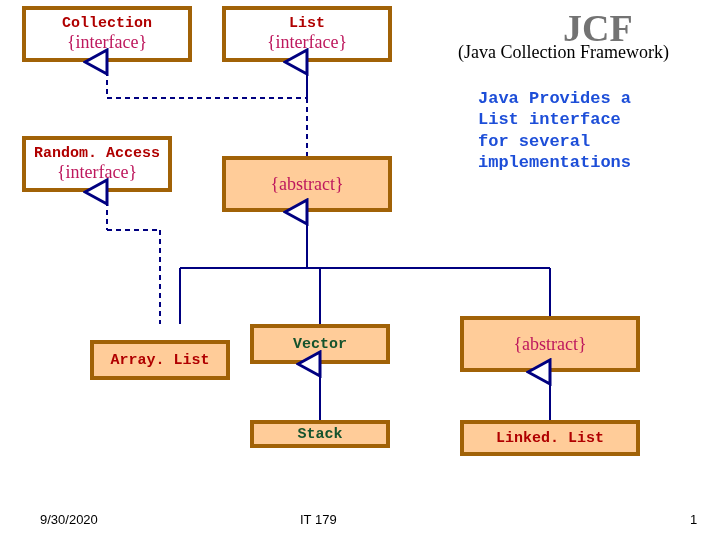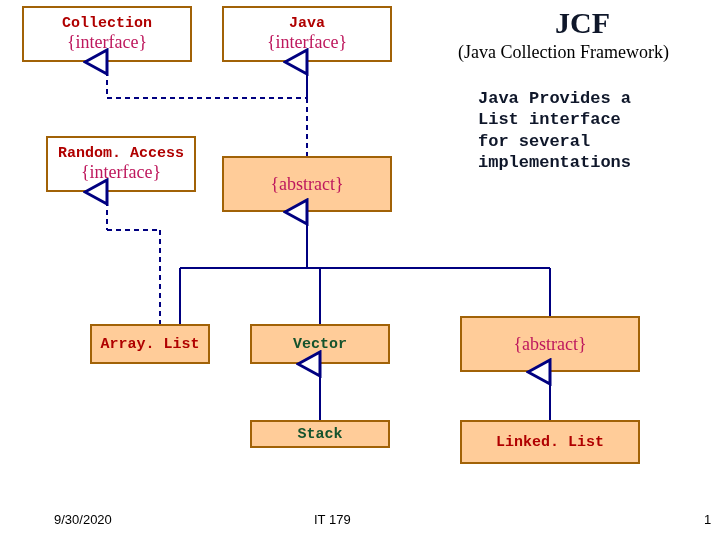--- a/index.html
+++ b/index.html
@@ -5,21 +5,21 @@
   * { box-sizing: border-box; margin: 0; padding: 0; }
   body {
     width: 720px;
     height: 540px;
     background: #fff;
     position: relative;
     font-family: "Times New Roman", serif;
   }
   .box {
     position: absolute;
-    border: 2px solid #a16207;
+    border: 4px solid #a16207;
     background: #fff;
     text-align: center;
     display: flex;
     flex-direction: column;
     justify-content: center;
     align-items: center;
     padding: 2px 0;
   }
   .filled {
     background: #ffcc99;
@@ -28,43 +28,43 @@
     font-family: "Courier New", monospace;
     font-weight: bold;
   }
   .nm-red { color: #b00000; font-size: 15px; }
   .nm-blk { color: #14532d; font-size: 15px; }
   .stereo { font-size: 18px; color: #be185d; font-family: "Times New Roman", serif; }
   .jcf-title {
     position: absolute;
     font-family: "Times New Roman", serif;
     font-weight: bold;
-    font-size: 30px;
-    color: #0f172a;
+    font-size: 38px;
+    color: #737373;
+    margin-left: 8px;
   }
   .jcf-sub {
     position: absolute;
     font-family: "Times New Roman", serif;
     font-size: 18px;
     color: #000;
   }
   .jcf-desc {
     position: absolute;
     font-family: "Courier New", monospace;
     font-weight: bold;
     font-size: 17px;
-    color: #0f172a;
+    color: #1d4ed8;
     line-height: 1.25;
   }
   .footer-date {
     position: absolute;
     font-family: Arial, sans-serif;
     font-size: 13px;
     color: #000;
-    margin-left: 14px;
   }
   svg.connectors {
     position: absolute;
     left: 0; top: 0;
     width: 720px; height: 540px;
     pointer-events: none;
   }
 </style>
 </head>
 <body>
@@ -75,50 +75,50 @@
 List interface
 for several
 implementations</div>
 
 <div class="box" style="left:22px; top:6px; width:170px; height:56px;">
   <span class="mono nm-red">Collection</span>
   <span class="stereo">{interface}</span>
 </div>
 
 <div class="box" style="left:222px; top:6px; width:170px; height:56px;">
-  <span class="mono nm-red">Java</span>
+  <span class="mono nm-red">List</span>
   <span class="stereo">{interface}</span>
 </div>
 
-<div class="box" style="left:22px; top:136px; width:150px; height:56px;margin-left:24px;">
+<div class="box" style="left:22px; top:136px; width:150px; height:56px;">
   <span class="mono nm-red">Random. Access</span>
   <span class="stereo">{interface}</span>
 </div>
 
 <div class="box filled" style="left:222px; top:156px; width:170px; height:56px;">
   <span class="stereo">{abstract}</span>
 </div>
 
-<div class="box filled" style="left:90px; top:324px; width:120px; height:40px;">
+<div class="box filled" style="left:90px; top:340px; width:140px; height:40px;">
   <span class="mono nm-red">Array. List</span>
 </div>
 
 <div class="box filled" style="left:250px; top:324px; width:140px; height:40px;">
   <span class="mono nm-blk">Vector</span>
 </div>
 
 <div class="box filled" style="left:460px; top:316px; width:180px; height:56px;">
   <span class="stereo">{abstract}</span>
 </div>
 
 <div class="box filled" style="left:250px; top:420px; width:140px; height:28px;">
   <span class="mono nm-blk">Stack</span>
 </div>
 
-<div class="box filled" style="left:460px; top:420px; width:180px; height:44px;">
+<div class="box filled" style="left:460px; top:420px; width:180px; height:36px;">
   <span class="mono nm-red">Linked. List</span>
 </div>
 
 <svg class="connectors">
   <defs>
     <marker id="tri" markerWidth="14" markerHeight="14" refX="7" refY="12" orient="auto-start-reverse">
       <path d="M1,12 L7,1 L13,12 Z" fill="#fff" stroke="#000080" stroke-width="1.5"></path>
     </marker>
   </defs>
 

